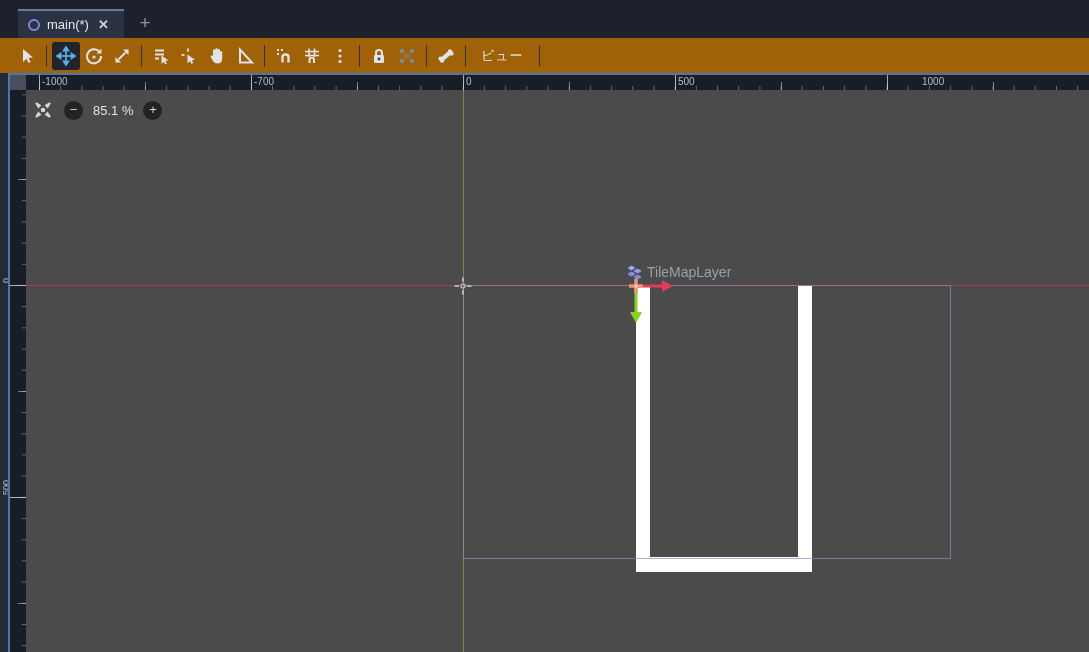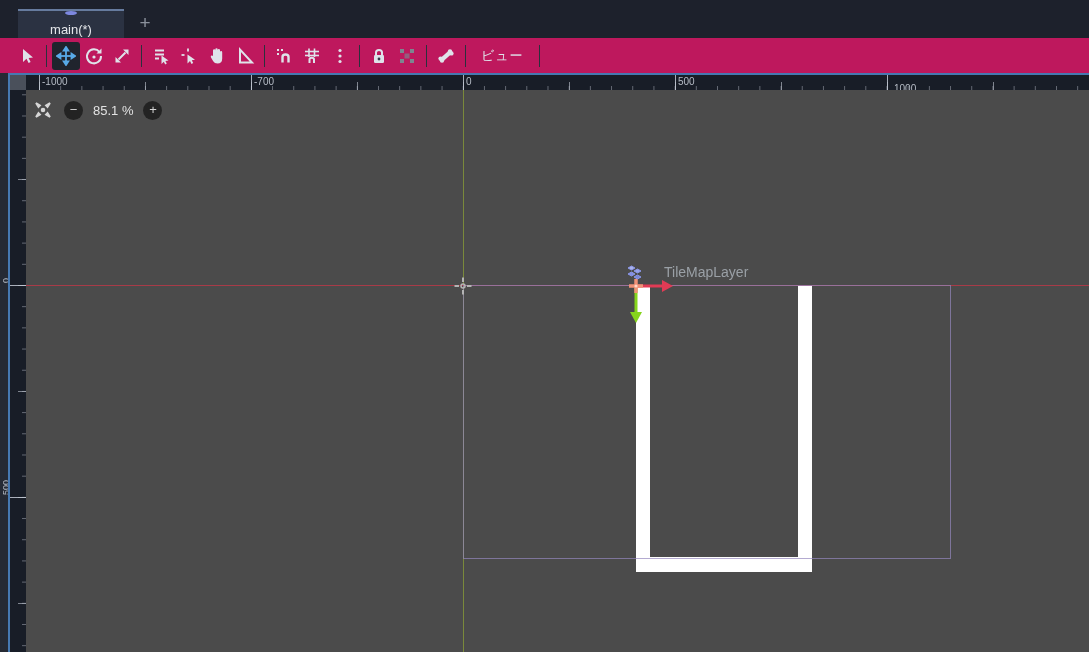--- a/index.html
+++ b/index.html
@@ -3,29 +3,29 @@
 <meta charset="utf-8">
 <style>
   * { margin:0; padding:0; box-sizing:border-box; }
   html,body { width:1089px; height:652px; overflow:hidden; }
   body { font-family:"Liberation Sans", sans-serif; background:#1d212c; position:relative; }
 
   
   .tabbar { position:absolute; left:0; top:0; width:1089px; height:38px; background:#1d212c; }
   .scene-tab { position:absolute; left:18px; top:9px; height:29px; min-width:106px;
     background:#2b3242; border-top:2px solid #667b9e; display:flex; align-items:center;
-    gap:7px; padding:0 10px; cursor:pointer;flex-direction:column; }
+    gap:7px; padding:0 10px; cursor:pointer; }
   .scene-icon { width:12px; height:12px; border:2.5px solid #7d88e0; border-radius:50%; }
   .scene-tab .label { color:#e4e6ea; font-size:13px; }
   .scene-tab .close { color:#cfd3d9; font-size:13px; font-weight:bold; margin-left:2px; }
   .add-tab { position:absolute; left:134px; top:12px; width:22px; height:22px; color:#8b919c;
     font-size:19px; line-height:22px; text-align:center; cursor:pointer; }
 
   
-  .toolbar { position:absolute; left:0; top:38px; width:1089px; height:35px; background:#be185d;
+  .toolbar { position:absolute; left:0; top:38px; width:1089px; height:35px; background:#a16207;
     display:flex; align-items:center; padding-left:13px; }
   .tbtn { width:28px; height:28px; border-radius:3px; display:flex; align-items:center;
     justify-content:center; cursor:pointer; flex:0 0 auto; }
   .tbtn.active { background:#20242d; }
   .tsep { width:1px; height:22px; background:#2b313d; margin:0 5px; flex:0 0 auto; }
   .tbtn svg { display:block; }
   .view-btn { color:#dfe3ea; font-size:13px; padding:0 10px; height:28px; line-height:28px;
     cursor:pointer; flex:0 0 auto; letter-spacing:1px; }
 
   
@@ -36,21 +36,21 @@
 
   .hruler { position:absolute; left:26px; top:75px; width:1063px; height:15px; background:#181d27;
     background-image:
       linear-gradient(90deg, rgba(195,201,212,.85) 0 1px, transparent 1px),
       linear-gradient(90deg, rgba(195,201,212,.6) 0 1px, transparent 1px),
       linear-gradient(90deg, rgba(195,201,212,.45) 0 1px, transparent 1px);
     background-repeat:repeat-x;
     background-size:212px 15px, 106px 8px, 21.2px 4px;
     background-position:13px 0, 13px bottom, 13px bottom; }
   .hruler span { position:absolute; top:1px; font-size:10px; color:#b6bcc6; }
-  .hl0{left:16px;} .hl1{left:228px;} .hl2{left:440px;} .hl3{left:652px;} .hl4{left:868px;margin-top:7px;}
+  .hl0{left:16px;} .hl1{left:228px;} .hl2{left:440px;} .hl3{left:652px;} .hl4{left:896px;}
 
   .vruler { position:absolute; left:10px; top:90px; width:16px; height:562px; background:#181d27;
     background-image:
       linear-gradient(180deg, rgba(195,201,212,.85) 0 1px, transparent 1px),
       linear-gradient(180deg, rgba(195,201,212,.6) 0 1px, transparent 1px),
       linear-gradient(180deg, rgba(195,201,212,.45) 0 1px, transparent 1px);
     background-repeat:repeat-y;
     background-size:16px 212px, 8px 106px, 4px 21.2px;
     background-position:0 195px, right 195px, right 195px; }
   .vruler span { position:absolute; left:2px; font-size:9px; color:#b6bcc6;
@@ -66,21 +66,21 @@
     background:rgba(178,58,72,.9); z-index:4; }
   .tile { position:absolute; background:#ffffff; z-index:3; }
   .tile.wall-left  { left:610px; top:195px; width:14px; height:287px; }
   .tile.wall-right { left:772px; top:195px; width:14px; height:287px; }
   .tile.floor      { left:610px; top:467px; width:176px; height:15px; }
   .sel-rect { position:absolute; left:437px; top:195px; width:488px; height:274px;
     border:1px solid rgba(148,135,190,.7); z-index:5; }
   .origin-cross { position:absolute; left:427px; top:186px; z-index:6; }
   .gizmo { position:absolute; left:594px; top:184px; z-index:7; }
   .node-tag { position:absolute; left:601px; top:174px; display:flex; align-items:center;
-    gap:22px; z-index:8; cursor:pointer;text-align:right; }
+    gap:5px; z-index:8; cursor:pointer;text-align:right; }
   .node-tag .name { color:#9aa0a6; font-size:14px; }
 
   
   .zoomctl { position:absolute; left:6px; top:9px; display:flex; align-items:center;
     gap:10px; z-index:9; }
   .zc-focus { width:22px; height:22px; display:flex; align-items:center; justify-content:center; cursor:pointer; }
   .zc-round { width:19px; height:19px; border-radius:50%; background:rgba(24,24,24,.78);
     color:#d6d6d6; font-size:13px; line-height:18px; text-align:center; cursor:pointer; }
   .zc-pct { color:#e2e2e2; font-size:13px; cursor:pointer; }
 </style>

